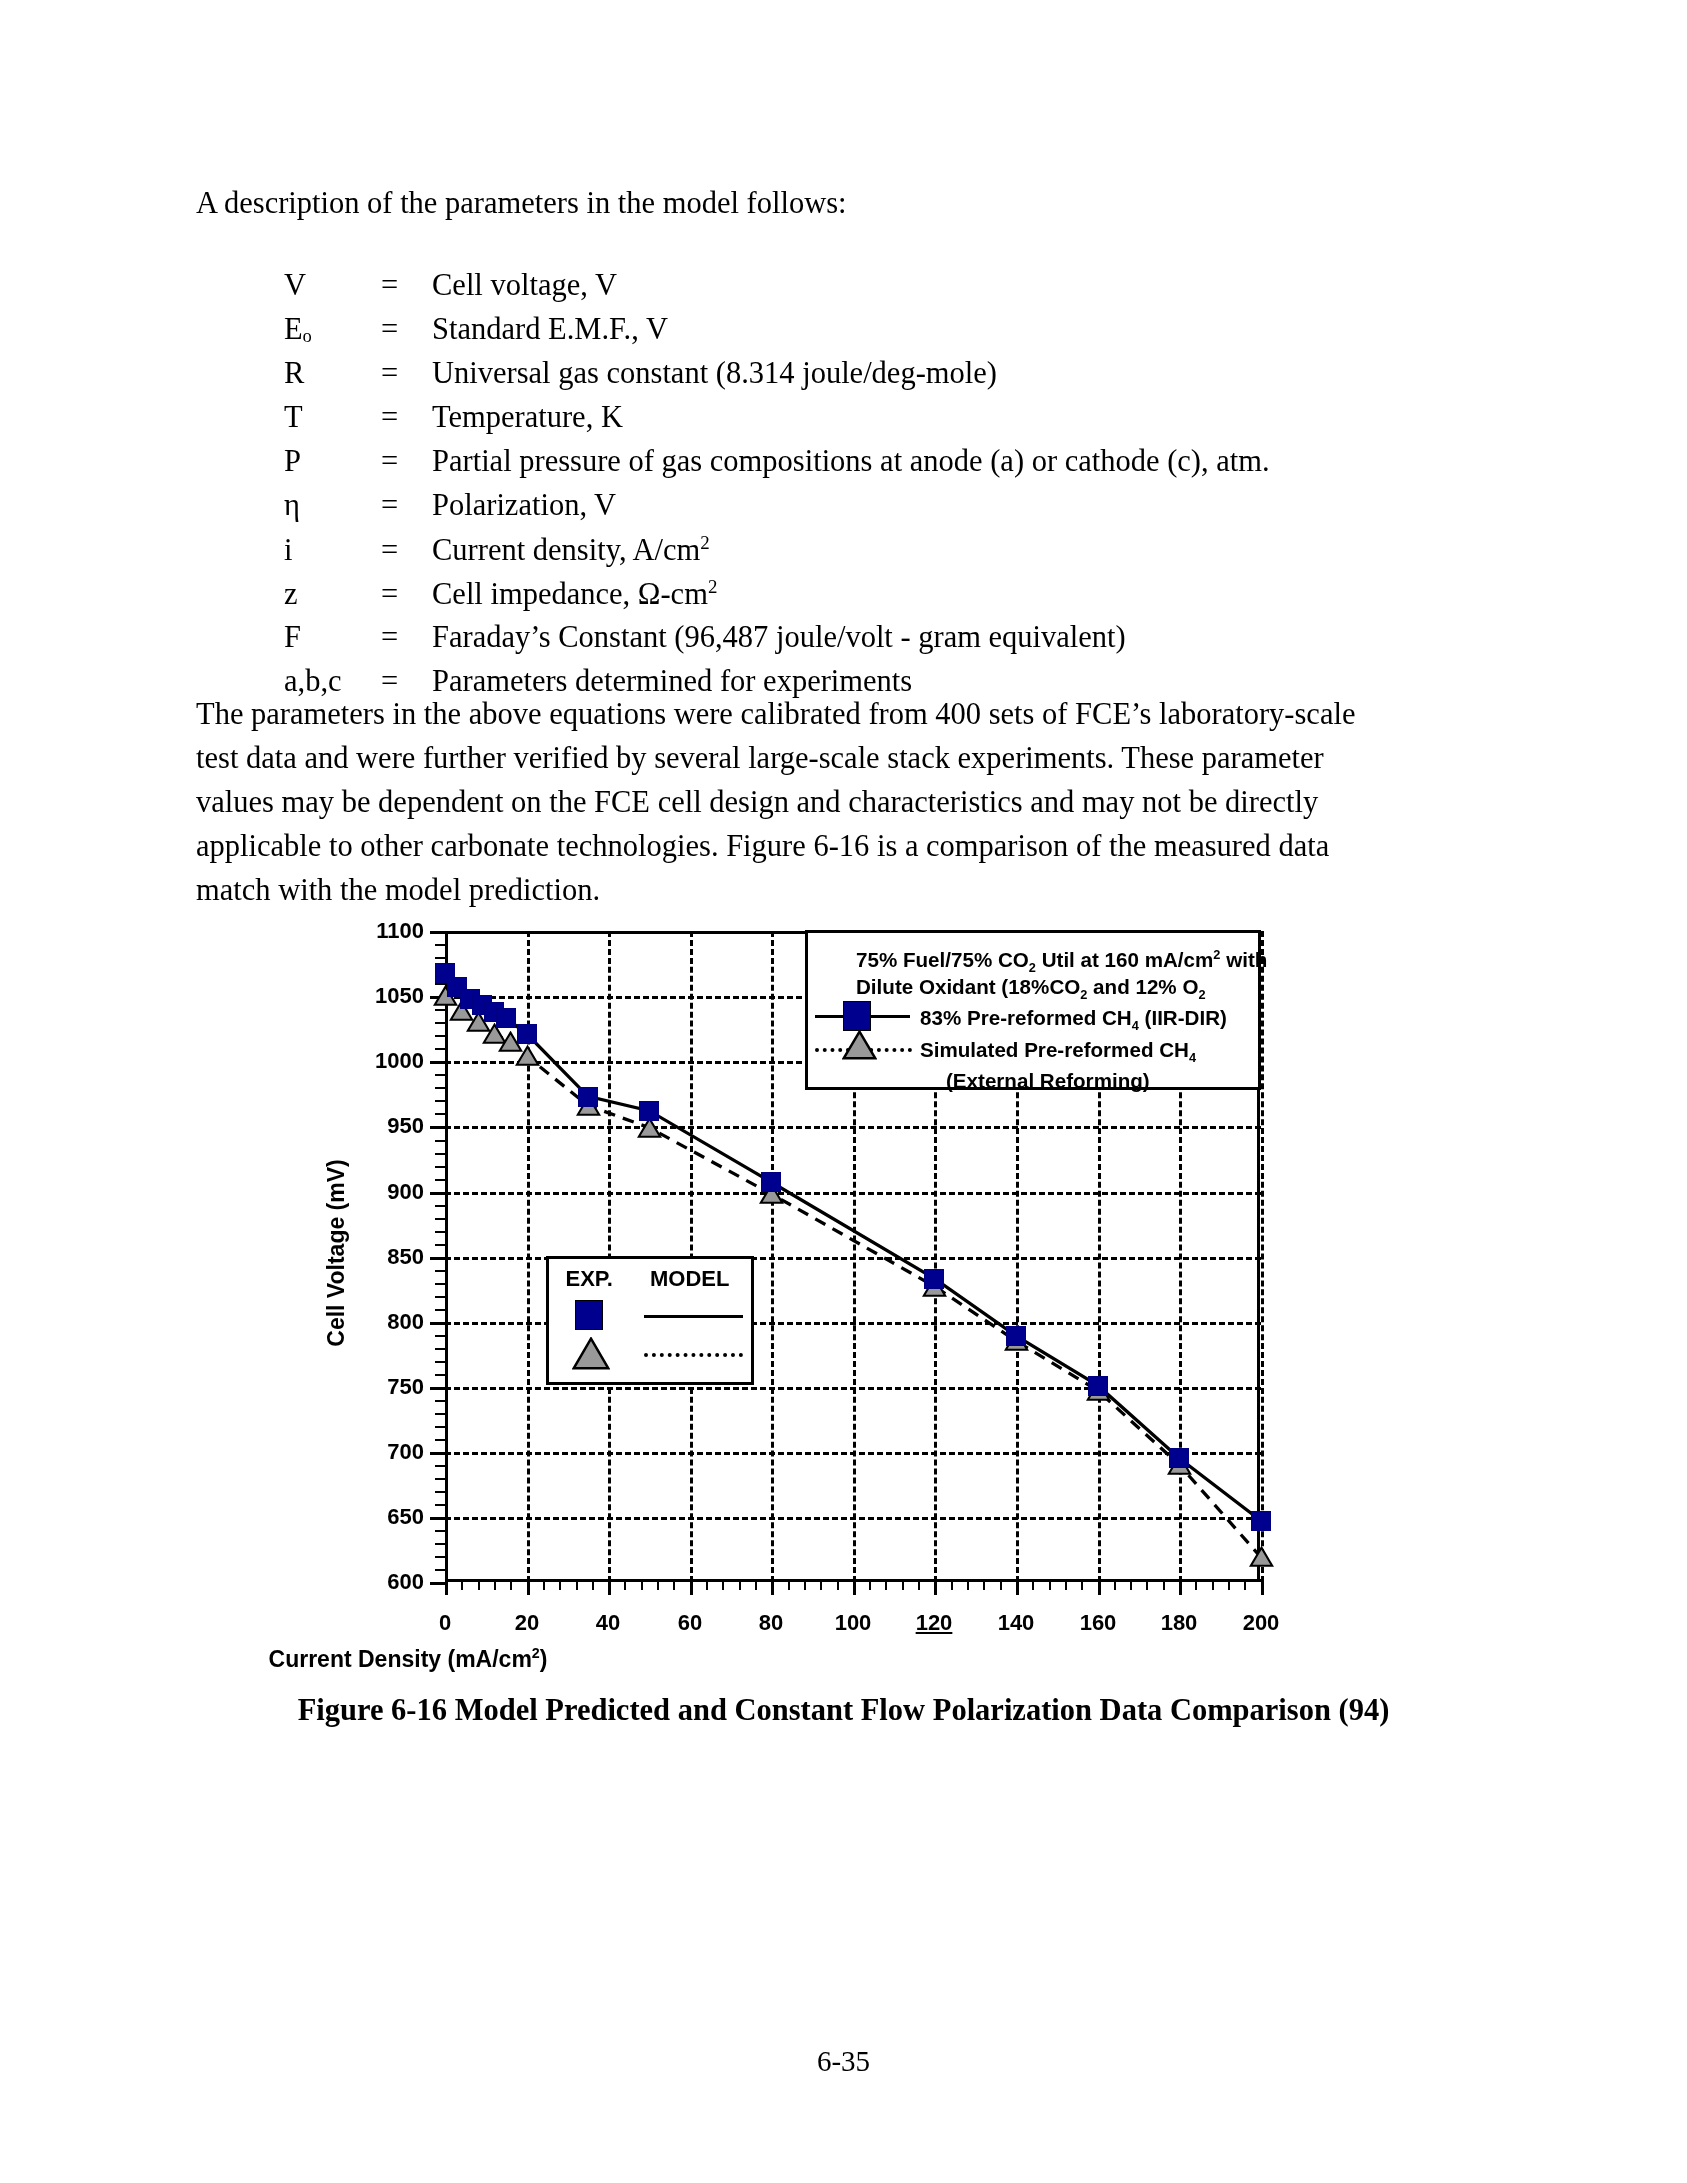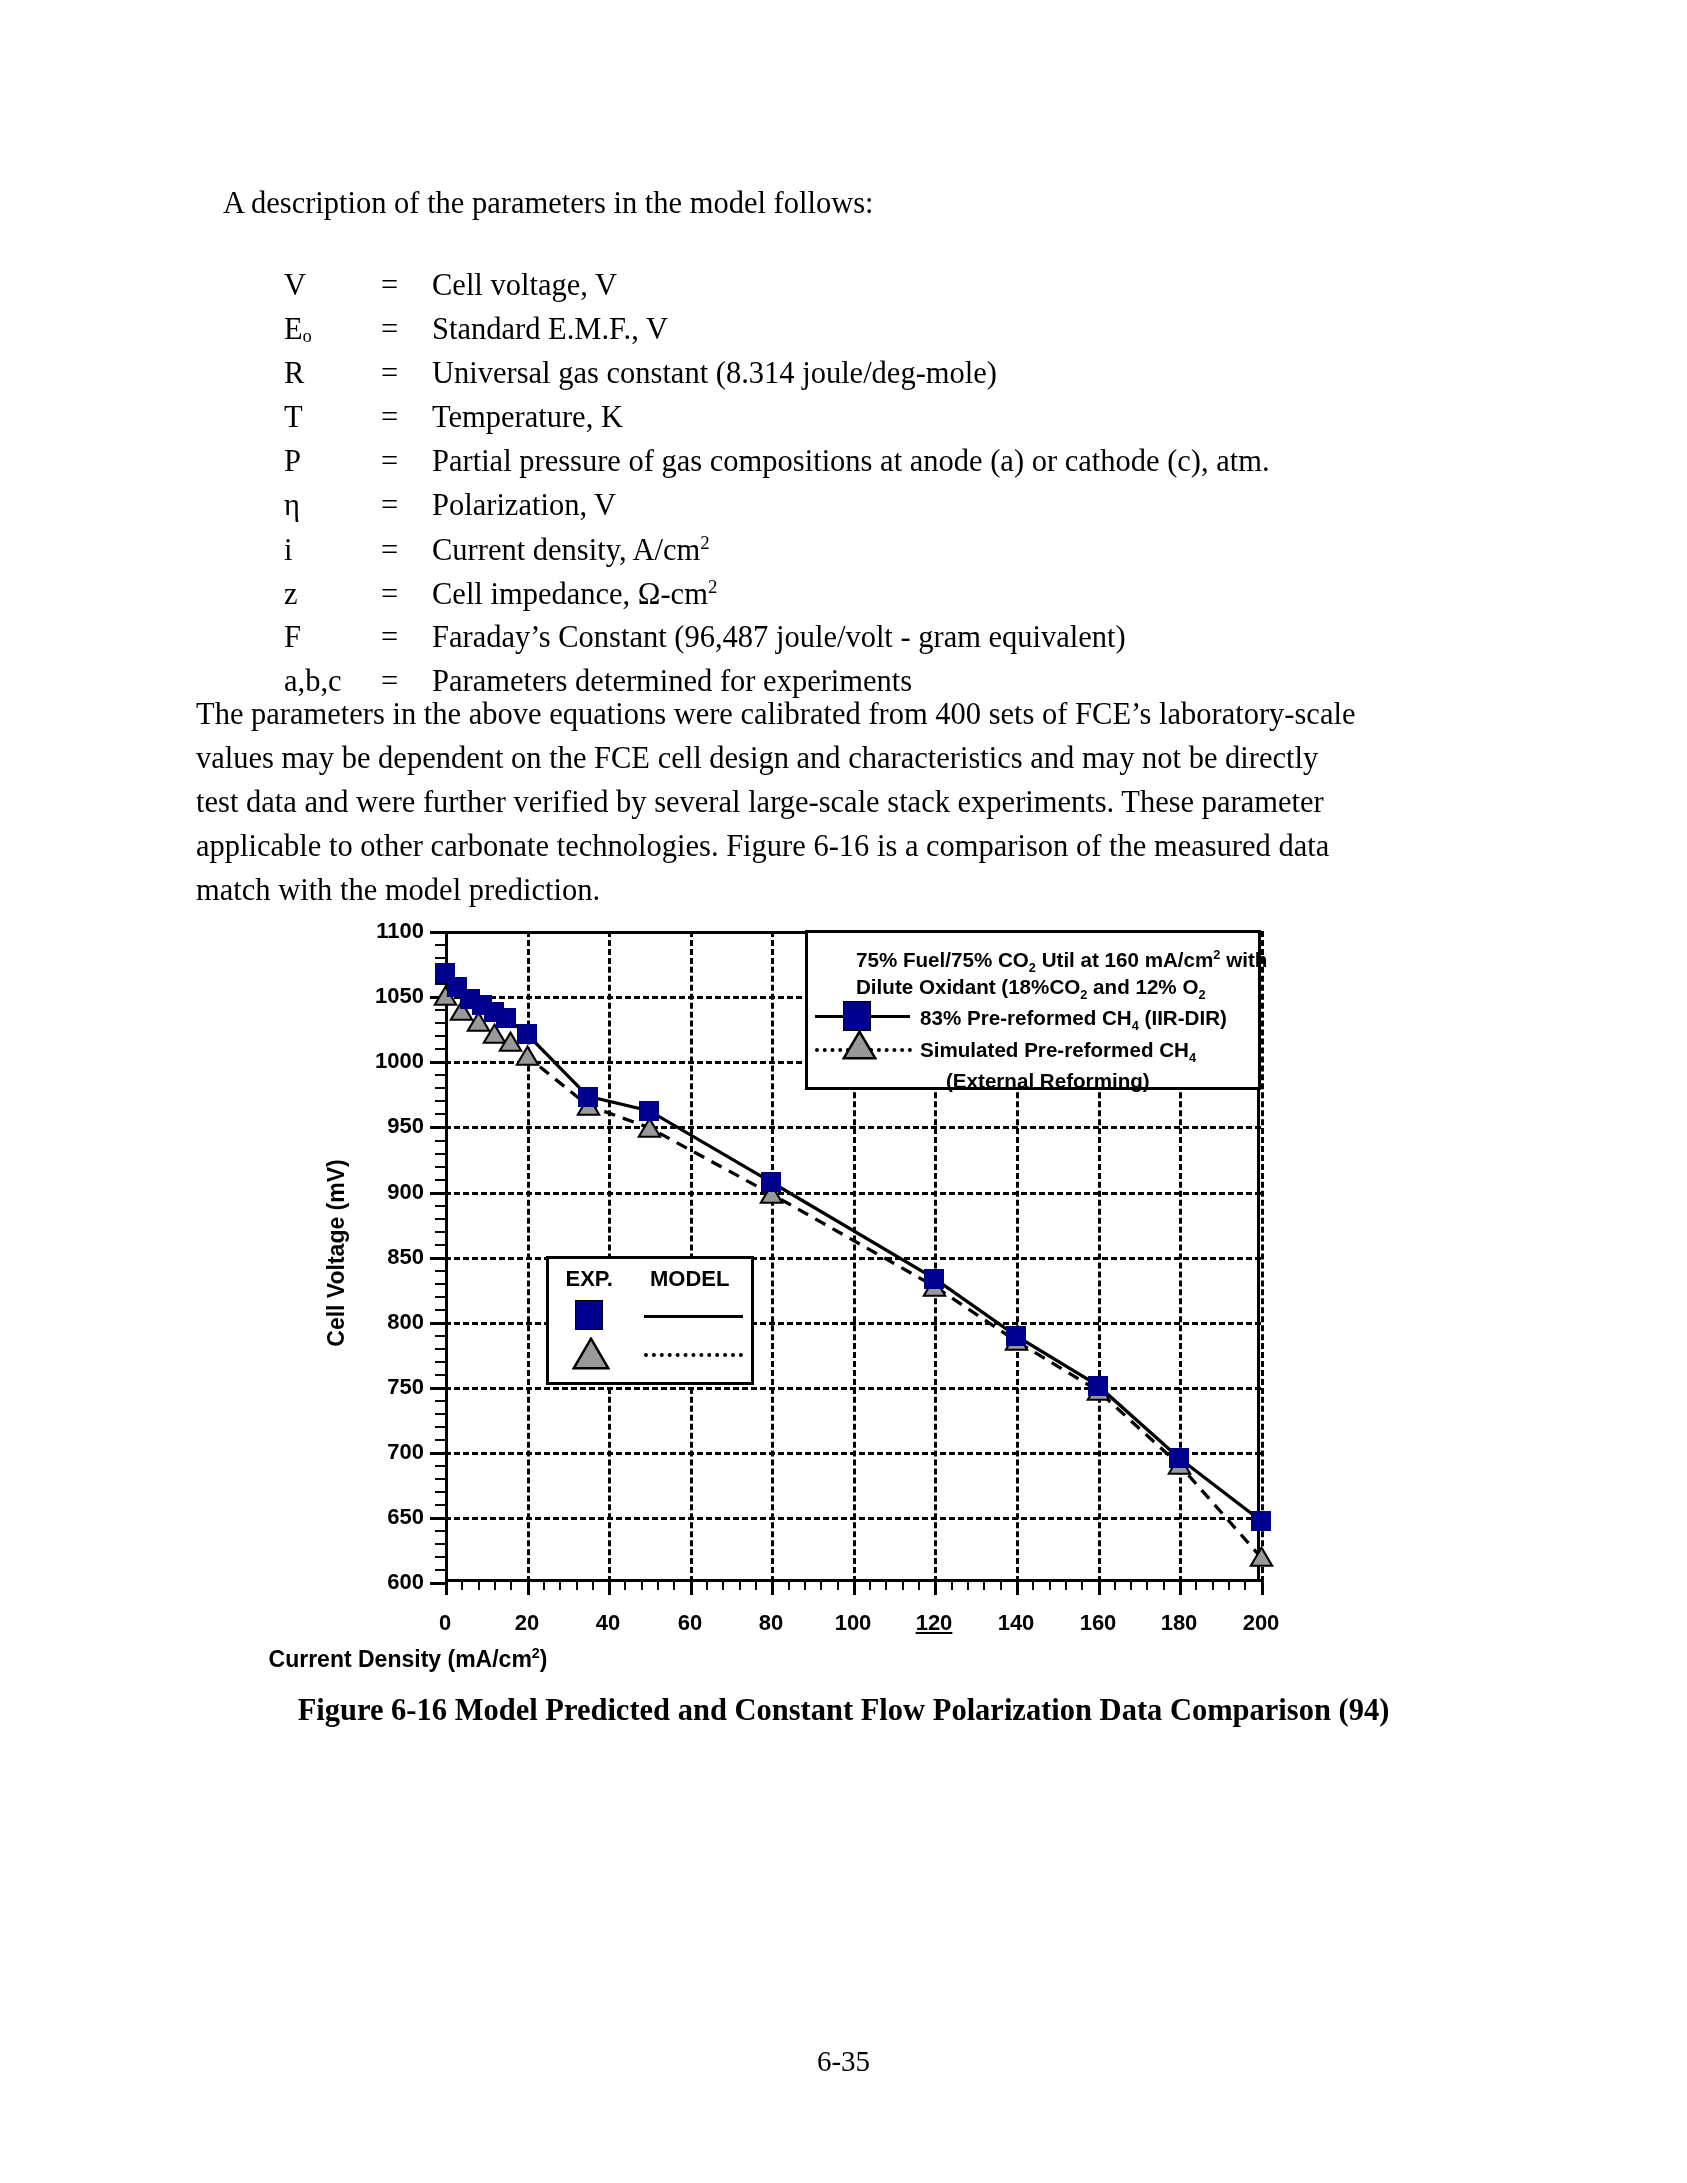--- a/index.html
+++ b/index.html
@@ -20,21 +20,20 @@
   }
 
   
   .intro {
     position: absolute;
     left: 196px;
     top: 188px;
     font-size: 30.5px;
     line-height: 1.0;
     white-space: nowrap;
-    margin-left: 27px;
   }
 
   .paramlist {
     position: absolute;
     left: 284px;
     top: 268px;
     font-size: 30.5px;
   }
   .paramrow {
     display: flex;
@@ -344,22 +343,22 @@
     </div>
     <div class="paramrow">
       <span class="p-sym narrow">a,b,c</span>
       <span class="p-eq">=</span>
       <span class="p-desc">Parameters determined for experiments</span>
     </div>
   </div>
 
   <div class="bodypara">
     <div>The parameters in the above equations were calibrated from 400 sets of FCE’s laboratory-scale</div>
+    <div>test data and were further verified by several large-scale stack experiments.  These parameter</div>
     <div>values may be dependent on the FCE cell design and characteristics and may not be directly</div>
-    <div>test data and were further verified by several large-scale stack experiments.  These parameter</div>
     <div>applicable to other carbonate technologies.  Figure 6-16 is a comparison of the measured data</div>
     <div>match with the model prediction.</div>
   </div>
 
   <div class="figure-wrap">
 
     <div class="axis-title-y">Cell Voltage (mV)</div>
 
     <div class="chart-area">
 

